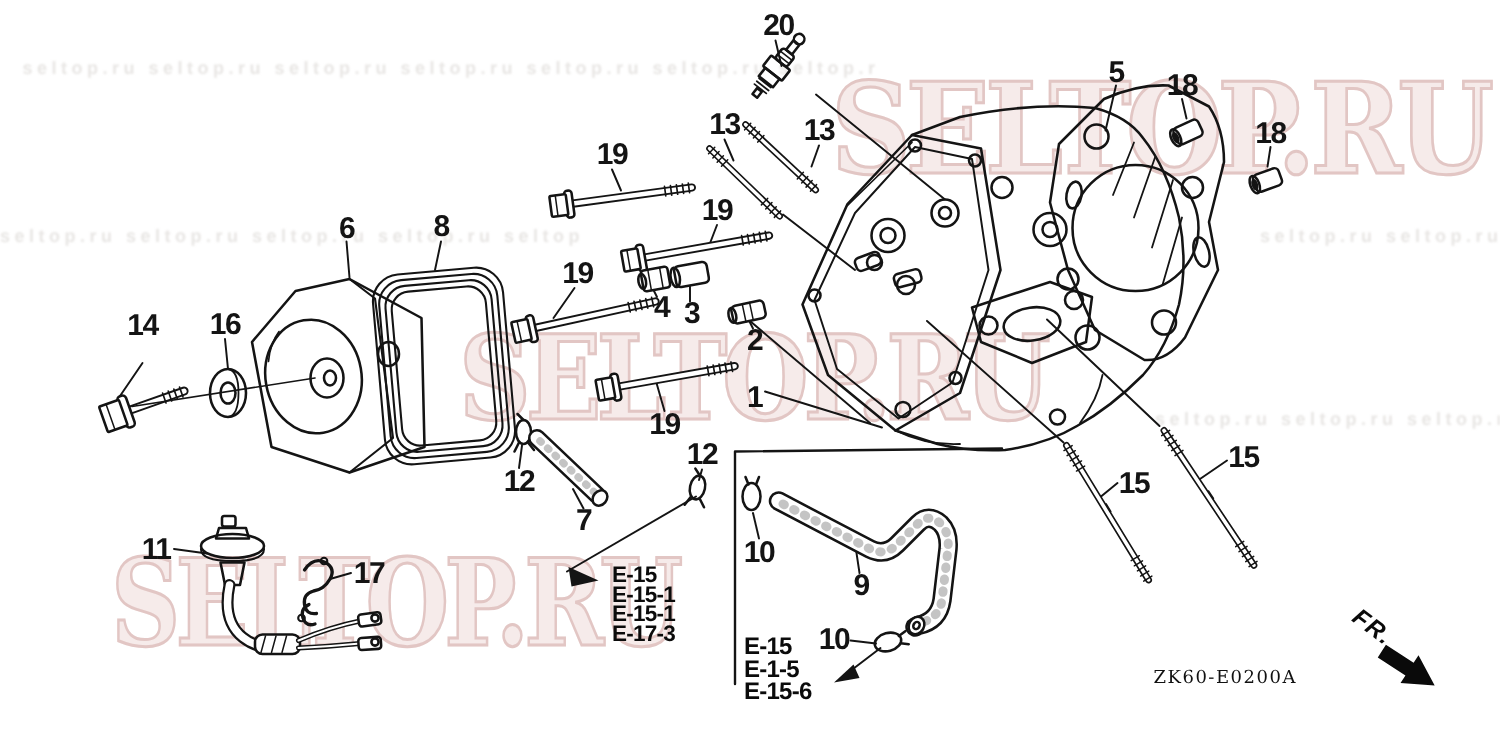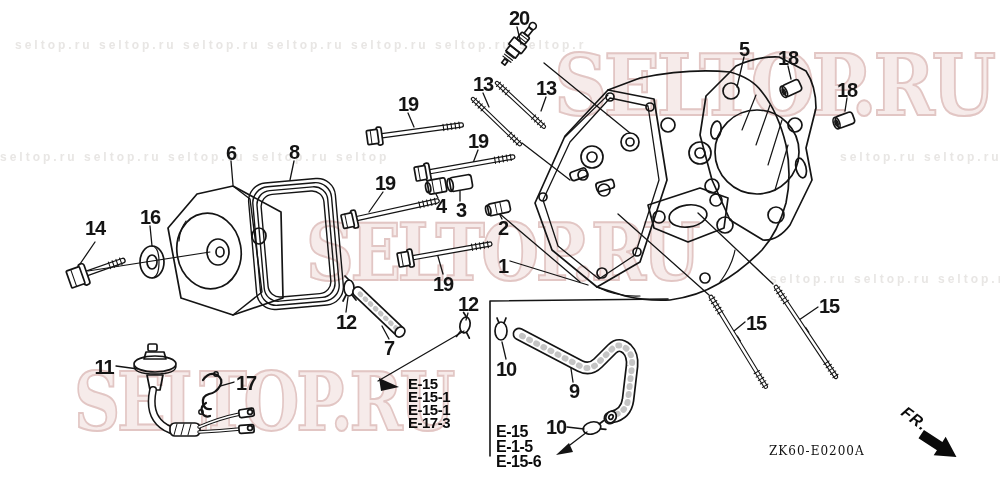--- a/index.html
+++ b/index.html
@@ -411,21 +411,21 @@
   <div class="callout" style="left:519px;top:18px">20</div>
   <div class="callout" style="left:483px;top:84px">13</div>
   <div class="callout" style="left:546px;top:88px">13</div>
   <div class="callout" style="left:408px;top:104px">19</div>
   <div class="callout" style="left:478px;top:141px">19</div>
   <div class="callout" style="left:385px;top:183px">19</div>
   <div class="callout" style="left:443px;top:284px">19</div>
   <div class="callout" style="left:231px;top:153px">6</div>
   <div class="callout" style="left:294px;top:152px">8</div>
   <div class="callout" style="left:150px;top:217px">16</div>
-  <div class="callout" style="left:95px;top:228px">14</div>
+  <div class="callout" style="left:95px;top:218px">14</div>
   <div class="callout" style="left:441px;top:206px">4</div>
   <div class="callout" style="left:461px;top:210px">3</div>
   <div class="callout" style="left:503px;top:228px">2</div>
   <div class="callout" style="left:503px;top:266px">1</div>
   <div class="callout" style="left:744px;top:49px">5</div>
   <div class="callout" style="left:788px;top:58px">18</div>
   <div class="callout" style="left:847px;top:90px">18</div>
   <div class="callout" style="left:756px;top:323px">15</div>
   <div class="callout" style="left:829px;top:306px">15</div>
   <div class="callout" style="left:346px;top:322px">12</div>

